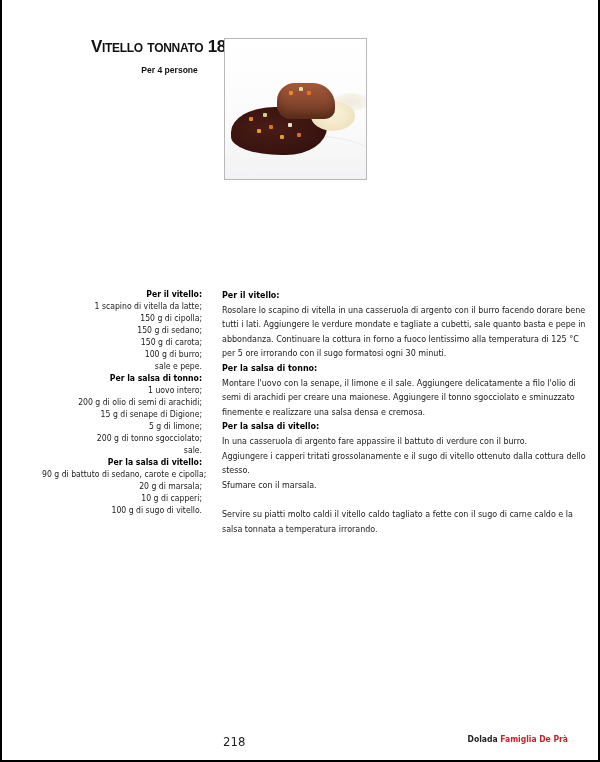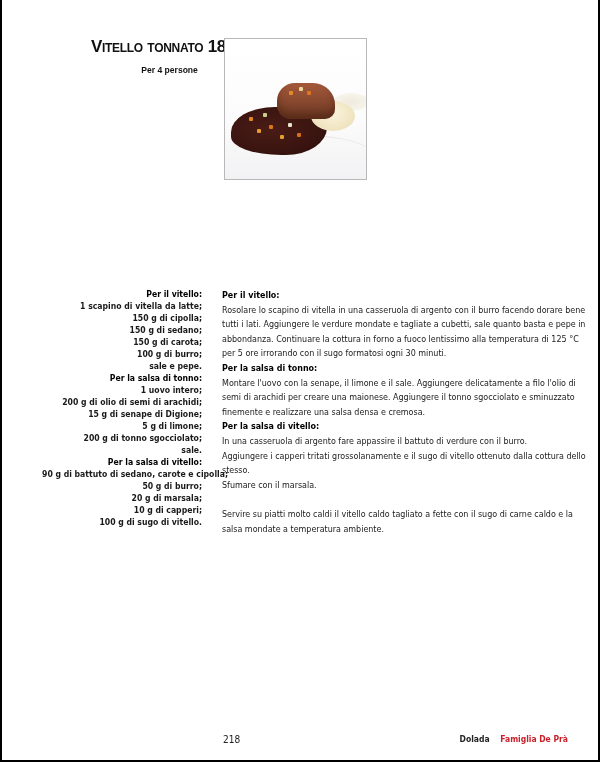--- a/index.html
+++ b/index.html
@@ -60,37 +60,37 @@
     border-radius: 18px 22px 10px 14px;
     box-shadow: inset 0 -6px 8px rgba(60,25,10,.45);
   }
   .garnish {
     position: absolute; width: 4px; height: 4px; border-radius: 1px;
   }
   .ingredients {
     position: absolute; left: 40px; top: 288px; width: 160px;
     text-align: right; font-size: 8.6px; line-height: 12px;
   }
-  .ingredients .line { white-space: nowrap; display: block; font-weight: bold; }
+  .ingredients .line { white-space: nowrap; display: block; }
   .ingredients .heading { font-weight: bold; color: #000; }
   .method {
     position: absolute; left: 220px; top: 288px; width: 365px;
     font-size: 8.9px; line-height: 14.6px;
   }
   .method .heading { font-weight: bold; color: #000; }
   .method p { margin: 0; }
   .method .gap { height: 14.6px; }
   .page-number {
-    position: absolute; left: 221px; top: 734px; font-size: 10px; color: #222;
+    position: absolute; left: 221px; top: 734px; font-size: 13px; color: #222;
   }
   .footer-brand {
     position: absolute; right: 30px; top: 734px; font-size: 8.5px; font-weight: bold; white-space: nowrap;
   }
   .footer-brand .brand-a { color: #222; margin-top: 36px; }
-  .footer-brand .brand-b { color: #c8202a; margin-left: 8px; }
+  .footer-brand .brand-b { color: #c8202a; }
 </style>
 </head>
 <body>
 
 <div class="page">
 
   <div class="title">Vitello tonnato 1853</div>
   <div class="servings">Per 4 persone</div>
 
   <div class="photo">
@@ -121,37 +121,36 @@
     <span class="line">sale e pepe.</span>
     <span class="line heading">Per la salsa di tonno:</span>
     <span class="line">1 uovo intero;</span>
     <span class="line">200 g di olio di semi di arachidi;</span>
     <span class="line">15 g di senape di Digione;</span>
     <span class="line">5 g di limone;</span>
     <span class="line">200 g di tonno sgocciolato;</span>
     <span class="line">sale.</span>
     <span class="line heading">Per la salsa di vitello:</span>
     <span class="line">90 g di battuto di sedano, carote e cipolla;</span>
-    <span class="line">50 g di burro;</span>
     <span class="line">20 g di marsala;</span>
     <span class="line">10 g di capperi;</span>
     <span class="line">100 g di sugo di vitello.</span>
   </div>
 
   <div class="method">
     <p class="heading">Per il vitello:</p>
     <p>Rosolare lo scapino di vitella in una casseruola di argento con il burro facendo dorare bene tutti i lati. Aggiungere le verdure mondate e tagliate a cubetti, sale quanto basta e pepe in abbondanza. Continuare la cottura in forno a fuoco lentissimo alla temperatura di 125 °C per 5 ore irrorando con il sugo formatosi ogni 30 minuti.</p>
     <p class="heading">Per la salsa di tonno:</p>
     <p>Montare l'uovo con la senape, il limone e il sale. Aggiungere delicatamente a filo l'olio di semi di arachidi per creare una maionese. Aggiungere il tonno sgocciolato e sminuzzato finemente e realizzare una salsa densa e cremosa.</p>
     <p class="heading">Per la salsa di vitello:</p>
     <p>In una casseruola di argento fare appassire il battuto di verdure con il burro.</p>
     <p>Aggiungere i capperi tritati grossolanamente e il sugo di vitello ottenuto dalla cottura dello stesso.</p>
     <p>Sfumare con il marsala.</p>
     <div class="gap"></div>
-    <p>Servire su piatti molto caldi il vitello caldo tagliato a fette con il sugo di carne caldo e la salsa mondate a temperatura ambiente.</p>
+    <p>Servire su piatti molto caldi il vitello caldo tagliato a fette con il sugo di carne caldo e la salsa tonnata a temperatura irrorando.</p>
   </div>
 
   <div class="page-number">218</div>
   <div class="footer-brand">
     <span class="brand-a">Dolada</span>
     <span class="brand-b">Famiglia De Prà</span>
   </div>
 
 </div>
 

